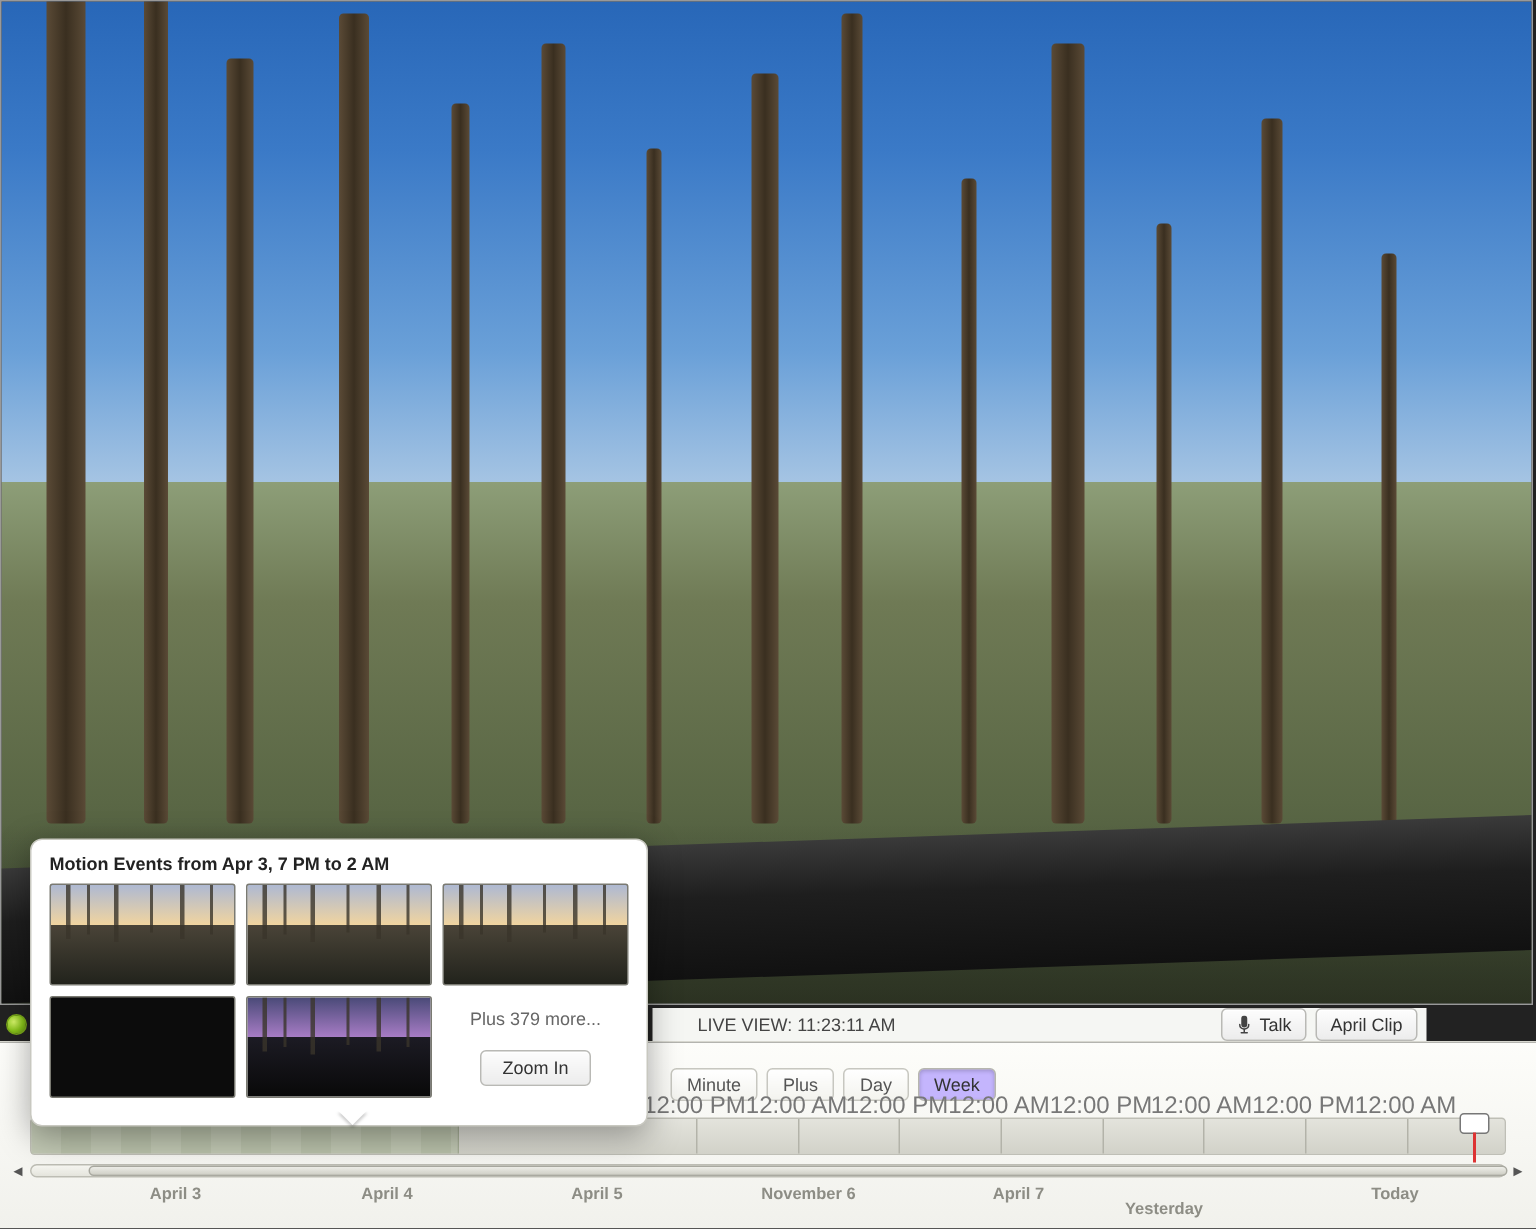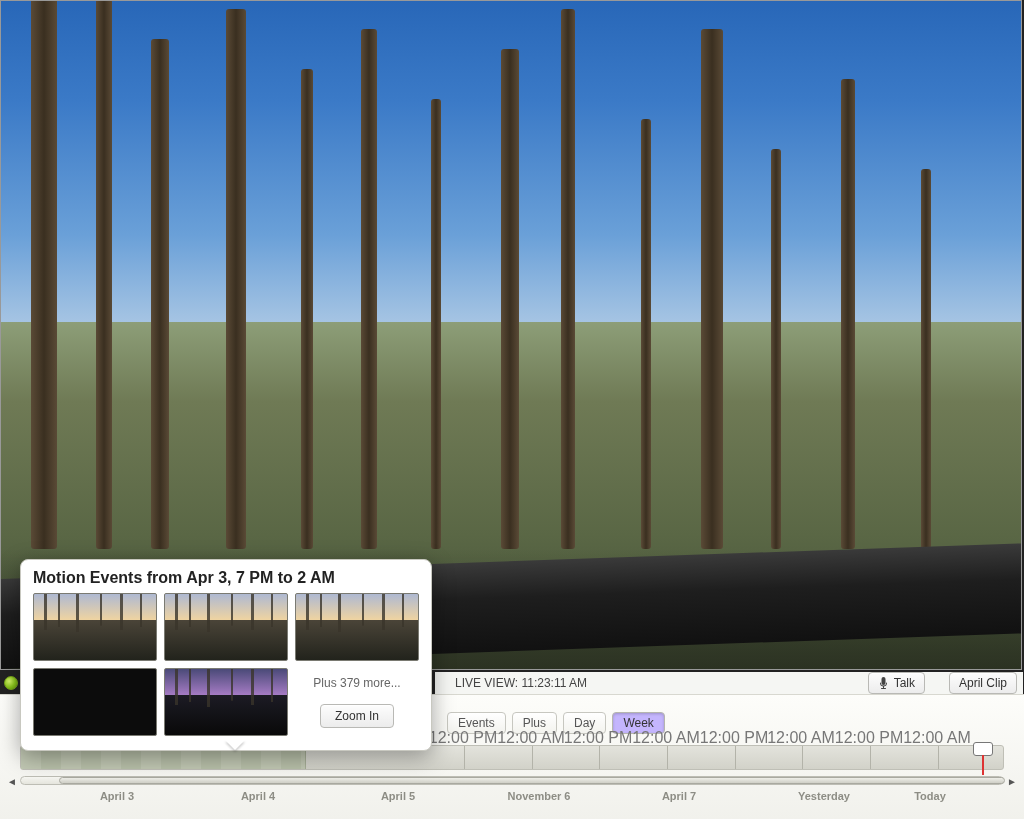--- a/index.html
+++ b/index.html
@@ -18,36 +18,36 @@
   .ground-shadow { position:absolute; left:0; right:0; bottom:0; height:120px;
     background: linear-gradient(to bottom, rgba(0,0,0,0) 0%, rgba(30,30,20,.55) 100%); }
   .sill { position:absolute; left:0; right:0; bottom:0; height:90px;
     background: linear-gradient(to bottom, #3a3a3a 0%, #1e1e1e 40%, #111 100%);
     transform: skewY(-2deg); transform-origin: left bottom; }
   .trunk { position:absolute; bottom:120px; width:14px; border-radius:3px;
     background: linear-gradient(to right,#5a4a36,#3a2f20,#5a4a36); }
 
   
   .live-bar {
-    position:absolute; left:435px; top:672px; width:588px; height:22px;
+    position:absolute; left:435px; top:672px; width:516px; height:22px;
     display:flex; align-items:center; justify-content:space-between;
-    font-size:12px; color:#444; padding:0 6px 0 20px;
+    font-size:12px; color:#444; padding:0 6px 0 30px;
     background:#f5f6f3;
   }
   .live-dot { position:absolute; left:4px; top:676px; width:14px; height:14px; border-radius:50%;
     background: radial-gradient(circle at 35% 35%, #d6f56a, #88c41a 55%, #5e8a10);
     border:1px solid #7aa81a; }
   .btn {
     display:inline-flex; align-items:center; gap:5px;
     background: linear-gradient(#fdfdfd,#ececec);
     border:1px solid #b9b9b5; border-radius:4px;
     font-size:12px; color:#333; padding:3px 9px; cursor:pointer;
     box-shadow: 0 1px 0 rgba(255,255,255,.8) inset;
   }
-  .btn-row { display:flex; gap:24px; }
+  .btn-row { display:flex; gap:6px; }
 
   
   .timeline-area {
     position:absolute; left:0; top:694px; width:1024px; height:125px;
     background: linear-gradient(#fdfdfa,#f1f1ec);
     border-top:1px solid #d8d8d0;
   }
   .scale-tabs { position:absolute; left:447px; top:712px; display:flex; gap:6px; font-size:12px; }
   .scale-tab { padding:3px 10px; border:1px solid #c7c7c0; border-radius:4px;
     background:linear-gradient(#fff,#f3f3ee); color:#555; cursor:pointer; }
@@ -91,21 +91,21 @@
     position:absolute; left:20px; top:559px; width:412px; height:192px;
     background:#fff; border:1px solid #c8c8c0; border-radius:8px;
     box-shadow:0 6px 22px rgba(0,0,0,.35);
     padding:9px 12px 10px; z-index:20;
   }
   .tooltip::after {
     content:""; position:absolute; bottom:-10px; left:204px;
     border:10px solid transparent; border-top-color:#fff;
     filter: drop-shadow(0 2px 1px rgba(0,0,0,.2));
   }
-  .tooltip h4 { font-size:16px; font-weight:bold; color:#222; margin-bottom:6px;}
+  .tooltip h4 { font-size:12px; font-weight:bold; color:#222; margin-bottom:6px;}
   .thumb-grid { display:grid; grid-template-columns:repeat(3,1fr); gap:7px;}
   .thumb { height:68px; border:1px solid #7a7a72; border-radius:2px; cursor:pointer; overflow:hidden; position:relative;}
   .thumb.sunset { background:linear-gradient(to bottom,#aeb9d2 0%,#f0d4a0 40%,#4a4438 40%,#22231c 100%);}
   .thumb.dusk   { background:linear-gradient(to bottom,#4a4a78 0%,#a77cc5 40%,#1c1b24 40%,#090909 100%);}
   .thumb.dark   { background:#0c0c0c;}
   .thumb.sunset::before, .thumb.dusk::before { content:""; position:absolute; inset:0;
     background-image:
       linear-gradient(#3a352b,#3a352b),linear-gradient(#3a352b,#3a352b),
       linear-gradient(#3a352b,#3a352b),linear-gradient(#3a352b,#3a352b),
       linear-gradient(#3a352b,#3a352b),linear-gradient(#3a352b,#3a352b);
@@ -156,21 +156,21 @@
       </button>
       <button class="btn">
         <span>April Clip</span>
       </button>
     </div>
   </div>
 
   <div class="timeline-area"></div>
 
   <div class="scale-tabs" id="scale-tabs">
-      <div class="scale-tab">Events</div>
+      <div class="scale-tab">Minute</div>
       <div class="scale-tab">Plus</div>
       <div class="scale-tab">Day</div>
       <div class="scale-tab selected">Week</div>
     </div>
 
   <div class="tick-labels" id="tick-labels">
       <span style="left: 463px;">12:00 PM</span>
       <span style="left: 531px;">12:00 AM</span>
       <span style="left: 598px;">12:00 PM</span>
       <span style="left: 666px;">12:00 AM</span>
@@ -240,21 +240,21 @@
     <div class="scroll-thumb" id="scroll-thumb" style="left: 38px; width: 946px;"></div>
     <div class="scroll-arrow" style="right:-16px">►</div>
   </div>
 
   <div class="day-labels" id="day-labels">
       <span style="left: 117px;">April 3</span>
       <span style="left: 258px;">April 4</span>
       <span style="left: 398px;">April 5</span>
       <span style="left: 539px;">November 6</span>
       <span style="left: 679px;">April 7</span>
-      <span style="left: 824px;">Yesterday</span>
+      <span style="left: 776px; margin-top: 10px;">Yesterday</span>
       <span style="left: 930px;">Today</span>
     </div>
 
   <div class="tooltip">
     <h4>Motion Events from Apr 3, 7 PM to 2 AM</h4>
     <div class="thumb-grid" id="thumb-grid">
         <div class="thumb sunset"></div>
         <div class="thumb sunset"></div>
         <div class="thumb sunset"></div>
         <div class="thumb dark"></div>

